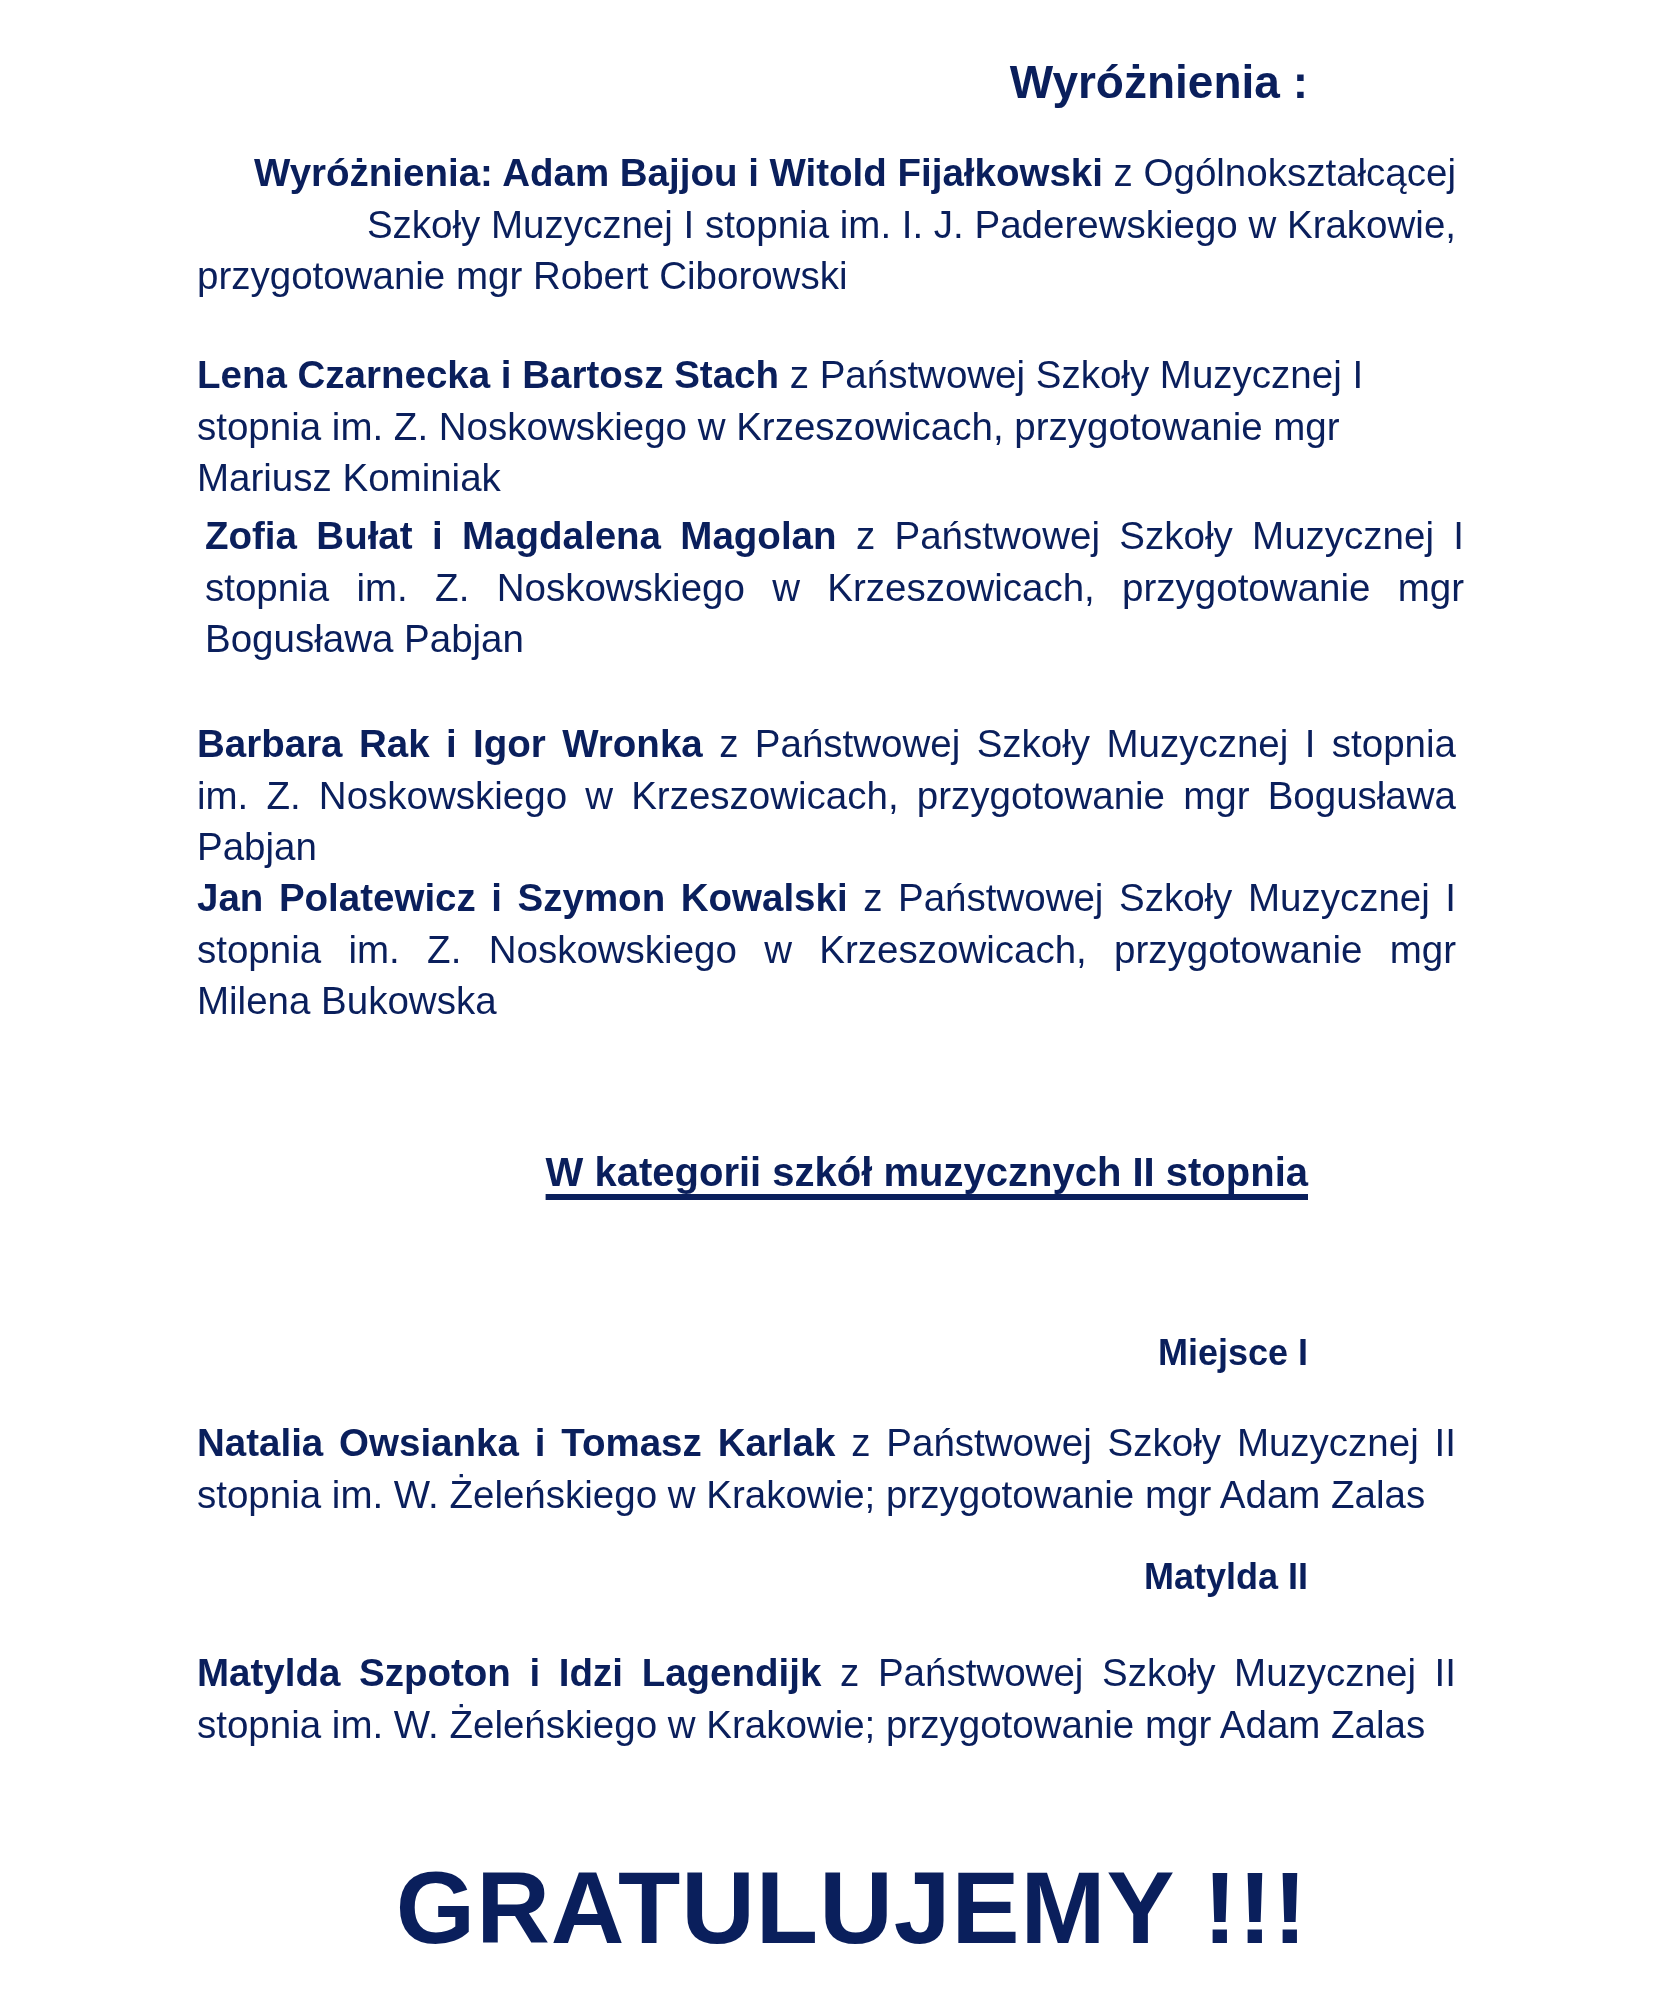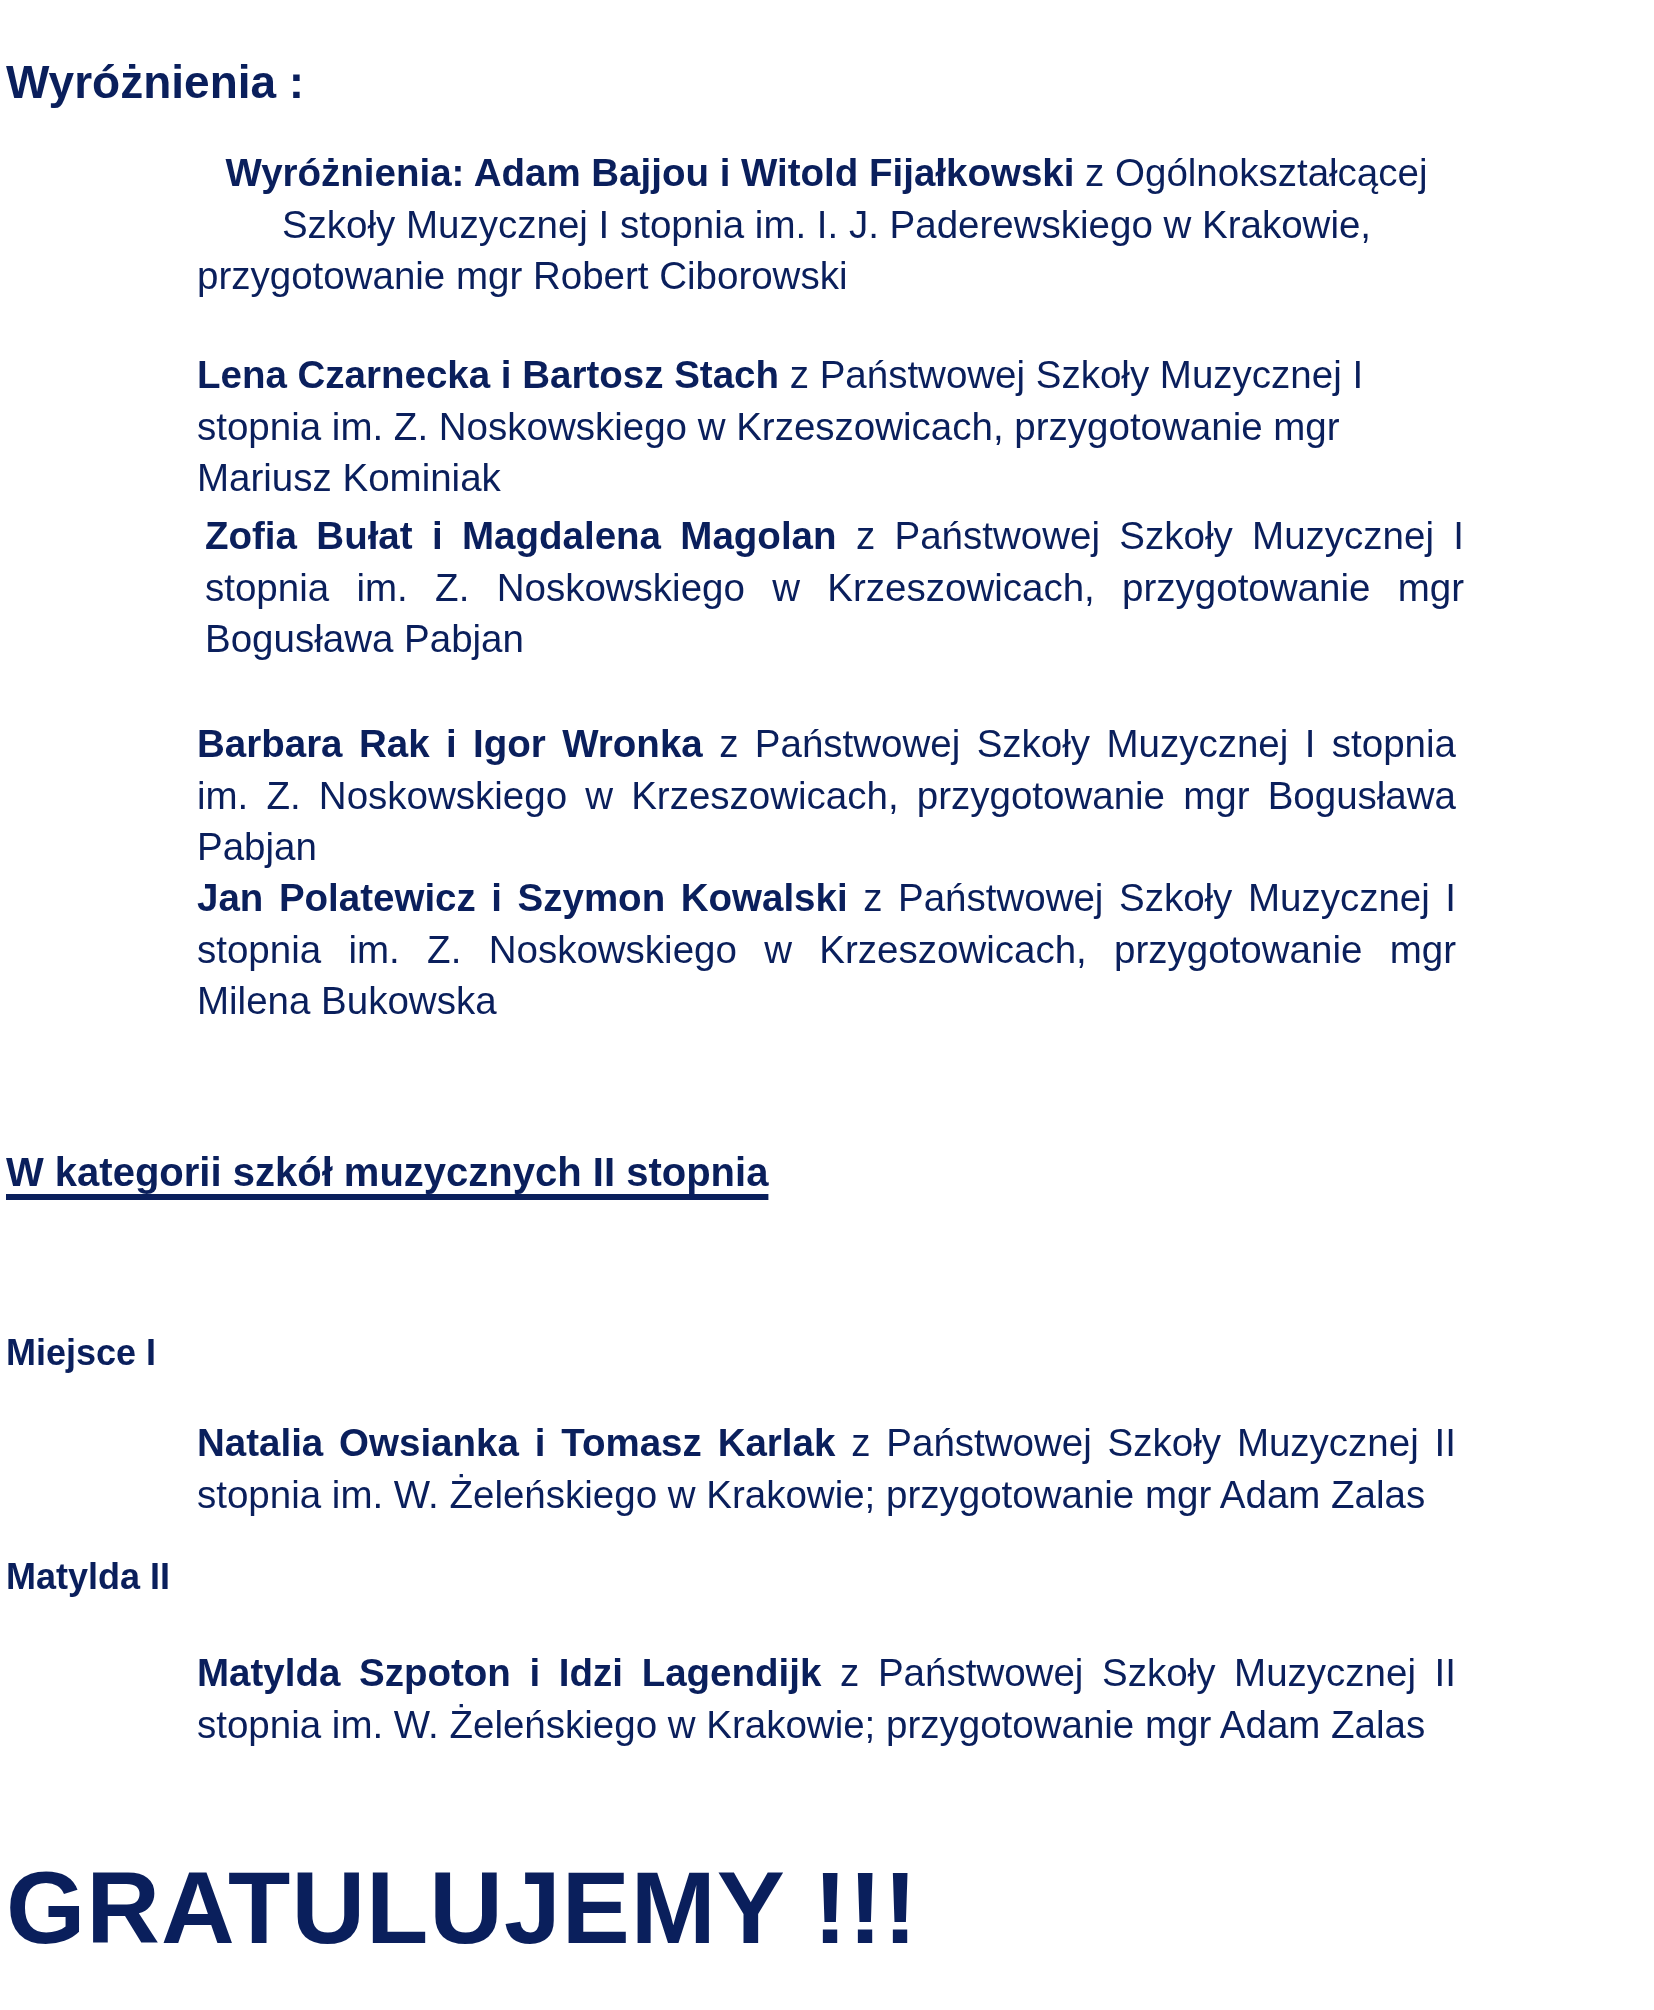--- a/index.html
+++ b/index.html
@@ -1,37 +1,37 @@
 <!DOCTYPE html>
 <html><head>
 <meta charset="utf-8">
 <style>
   html, body { margin: 0; padding: 0; background: #ffffff; }
   body {
     width: 1654px; height: 2010px; position: relative; overflow: hidden;
     color: #0a1f5c;
     font-family: "Liberation Sans", sans-serif;
   }
-  .center { position: absolute; left: 6px; width: 1308px; text-align: left; font-weight: bold; white-space: nowrap; }
+  .center { position: absolute; left: 0; width: 1308px; text-align: right; font-weight: bold; white-space: nowrap; }
   .title { top: 52px; font-size: 46px; line-height: 60px; }
   .cat-heading { top: 1136px; font-size: 40px; line-height: 72px; }
   .cat-heading span { text-decoration: underline; text-decoration-thickness: 6px; text-underline-offset: 8px; }
   .place { font-size: 36px; line-height: 60px; }
   .place-1 { top: 1323px; }
   .place-2 { top: 1547px; }
   .congrats { top: 1848px; font-size: 102px; line-height: 120px; letter-spacing: 1px; }
 
   .para {
     position: absolute; left: 197px; width: 1259px;
     font-size: 38.5px; line-height: 51.5px;
     text-align: justify; text-align-last: left;
     margin: 0;
   }
   .para b { font-weight: bold; }
-  .p1 { top: 147px; text-align: center; }
+  .p1 { top: 147px; text-align: right; }
   .p2 { top: 329px; text-align: left; margin-top: 20px; }
   .p3 { top: 510px; margin-left: 8px; }
   .p4 { top: 718px; }
   .p5 { top: 872px; }
   .p6 { top: 1417px; }
   .p7 { top: 1640px; margin-top: 7px; }
 </style>
 </head>
 <body>
 

